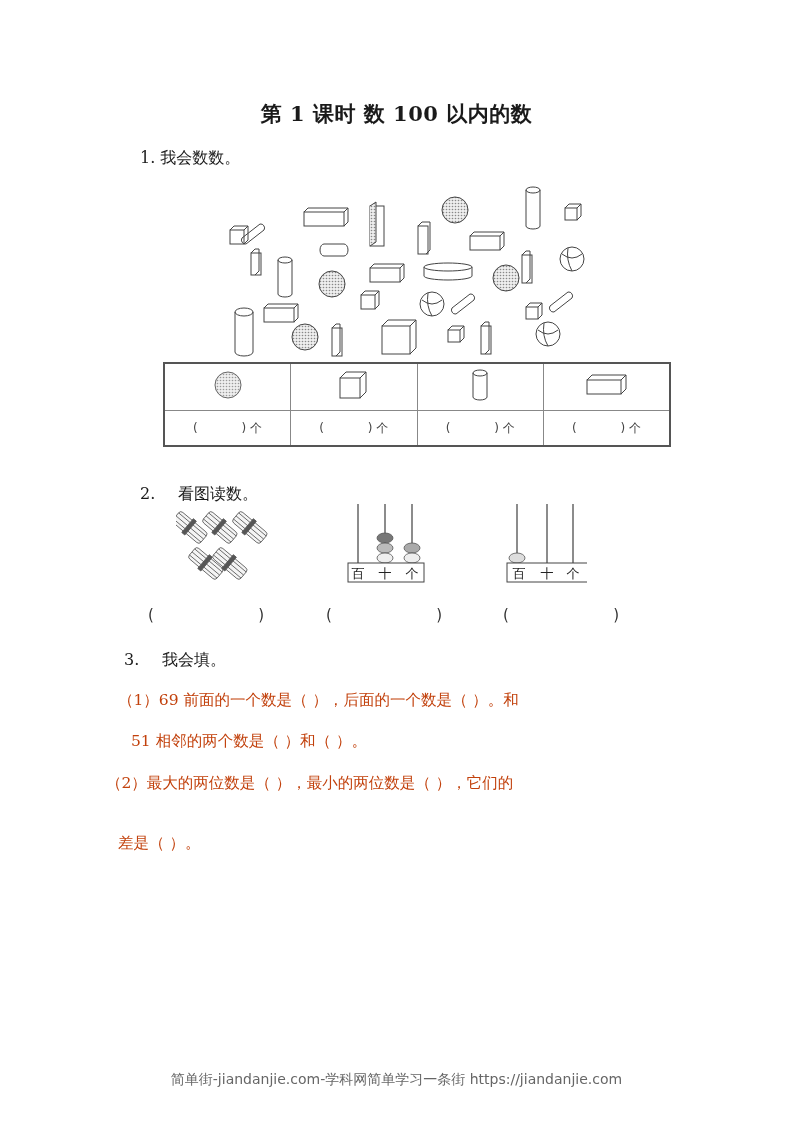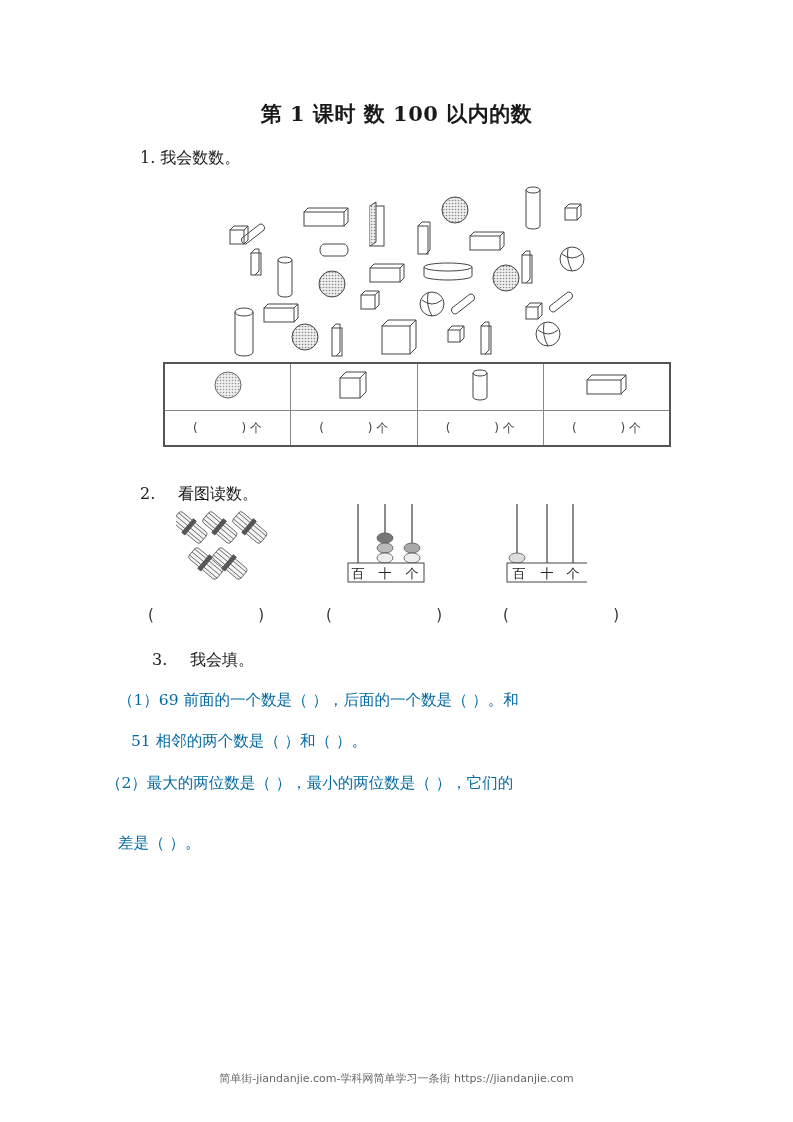--- a/index.html
+++ b/index.html
@@ -3,31 +3,31 @@
 <meta charset="utf-8">
 <style>
   html, body { margin:0; padding:0; background:#ffffff; }
   body { width:793px; height:1122px; position:relative; overflow:hidden;
          font-family:"DejaVu Serif","Liberation Serif",serif; color:#1a1a1a; }
   .abs { position:absolute; }
   .title { left:0; width:793px; top:100px; text-align:center; font-size:21px; font-weight:bold; letter-spacing:0.5px; }
   .h { font-weight:normal; font-size:16px; }
   .q1h { left:140px; top:148px; }
   .q2h { left:140px; top:461px;margin-top:23px; }
-  .q3h { left:152px; top:650px; }
+  .q3h { left:124px; top:650px; }
   .q2h .num, .q3h .num { display:inline-block; width:38px; }
   .shapes { left:148px; top:178px; width:540px; height:185px; }
   table.count { position:absolute; left:163px; top:362px; width:508px; height:80px; border-collapse:collapse; border:2px solid #555; }
   table.count td { border:1px solid #888; text-align:center; width:25%; }
   table.count tr.top td { height:44px; }
   table.count tr.bot td { height:32px; font-size:12px; color:#444; font-family:"DejaVu Sans",sans-serif; }
   .abacus { }
   .ans { font-size:15px; color:#333; font-family:"DejaVu Sans",sans-serif; }
-  .line { font-size:15.5px; font-family:"DejaVu Serif","Liberation Serif",serif; color:#0369a1; white-space:nowrap; }
-  .footer { left:0; width:793px; top:1071px; text-align:center; font-size:11px; color:#666; font-family:"DejaVu Sans",sans-serif; }
+  .line { font-size:15.5px; font-family:"DejaVu Serif","Liberation Serif",serif; color:#c2410c; white-space:nowrap; }
+  .footer { left:0; width:793px; top:1071px; text-align:center; font-size:14px; color:#666; font-family:"DejaVu Sans",sans-serif; }
 </style>
 </head>
 <body>
 
 <div class="abs title">第 1 课时  数 100 以内的数</div>
 
 <div class="abs h q1h">1. 我会数数。</div>
 
 <svg class="abs shapes" viewBox="0 0 540 185" width="540" height="185">
   <defs>

